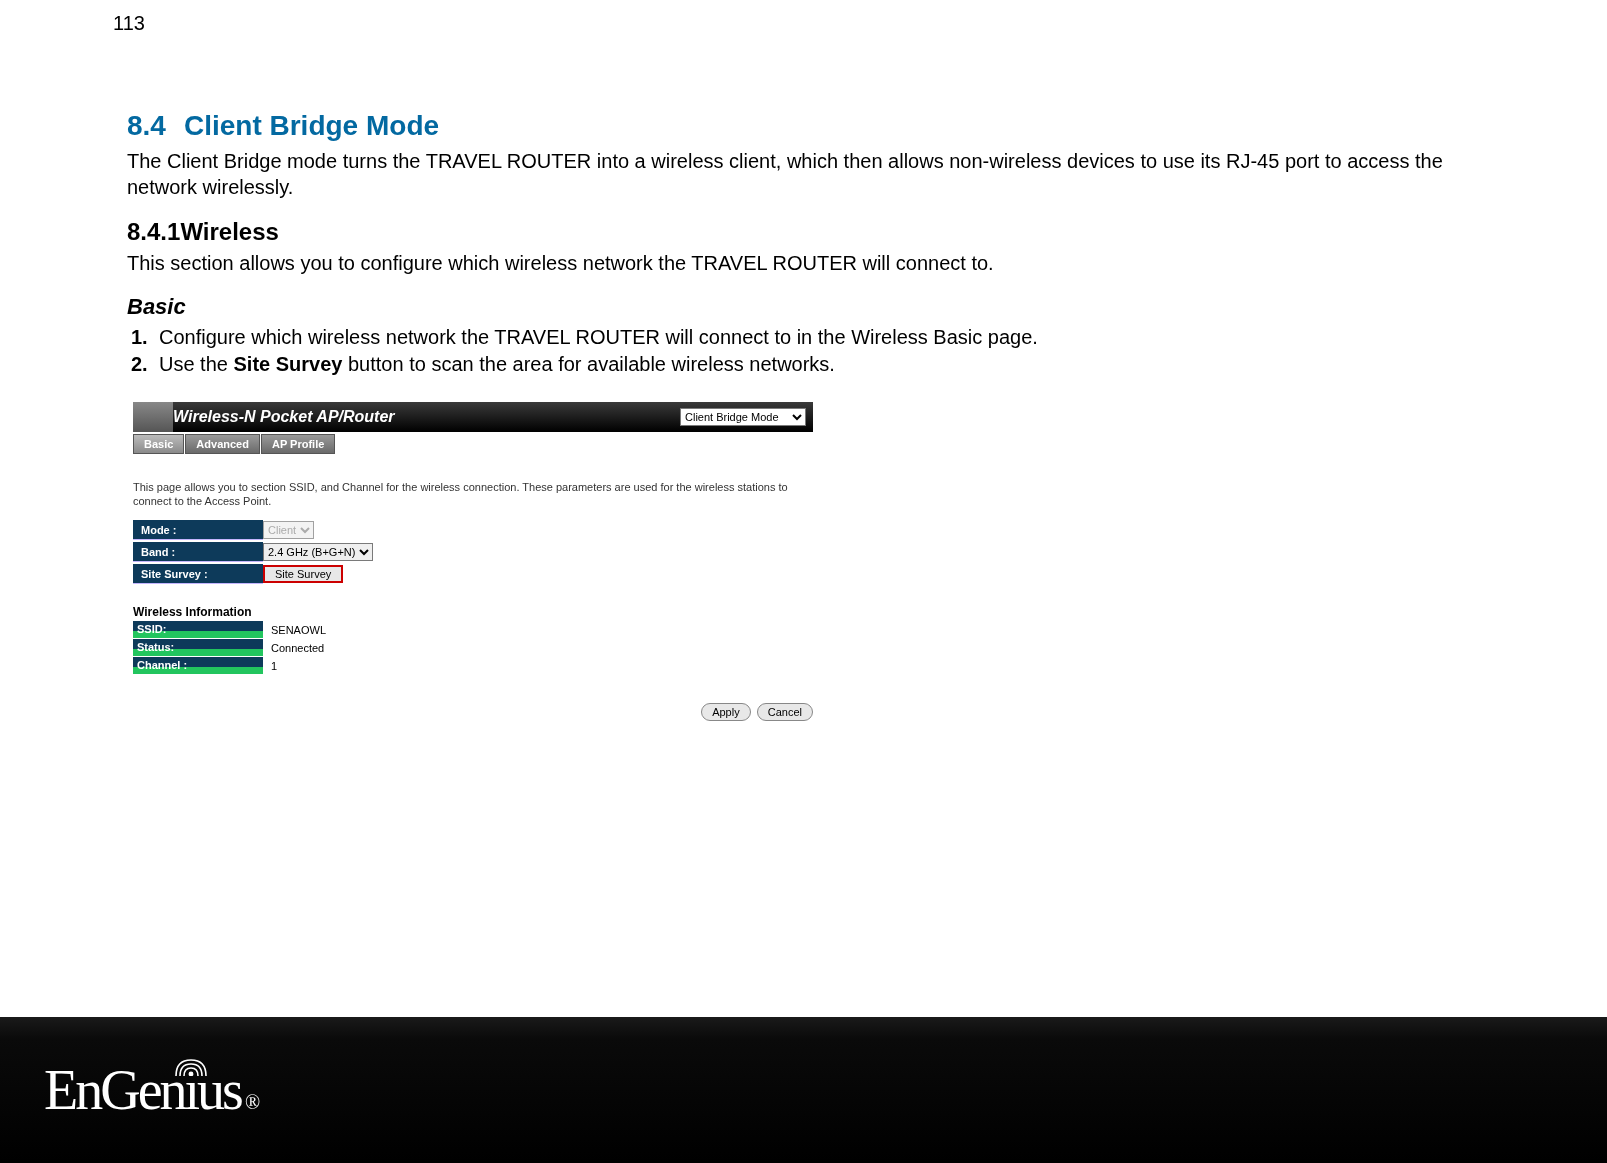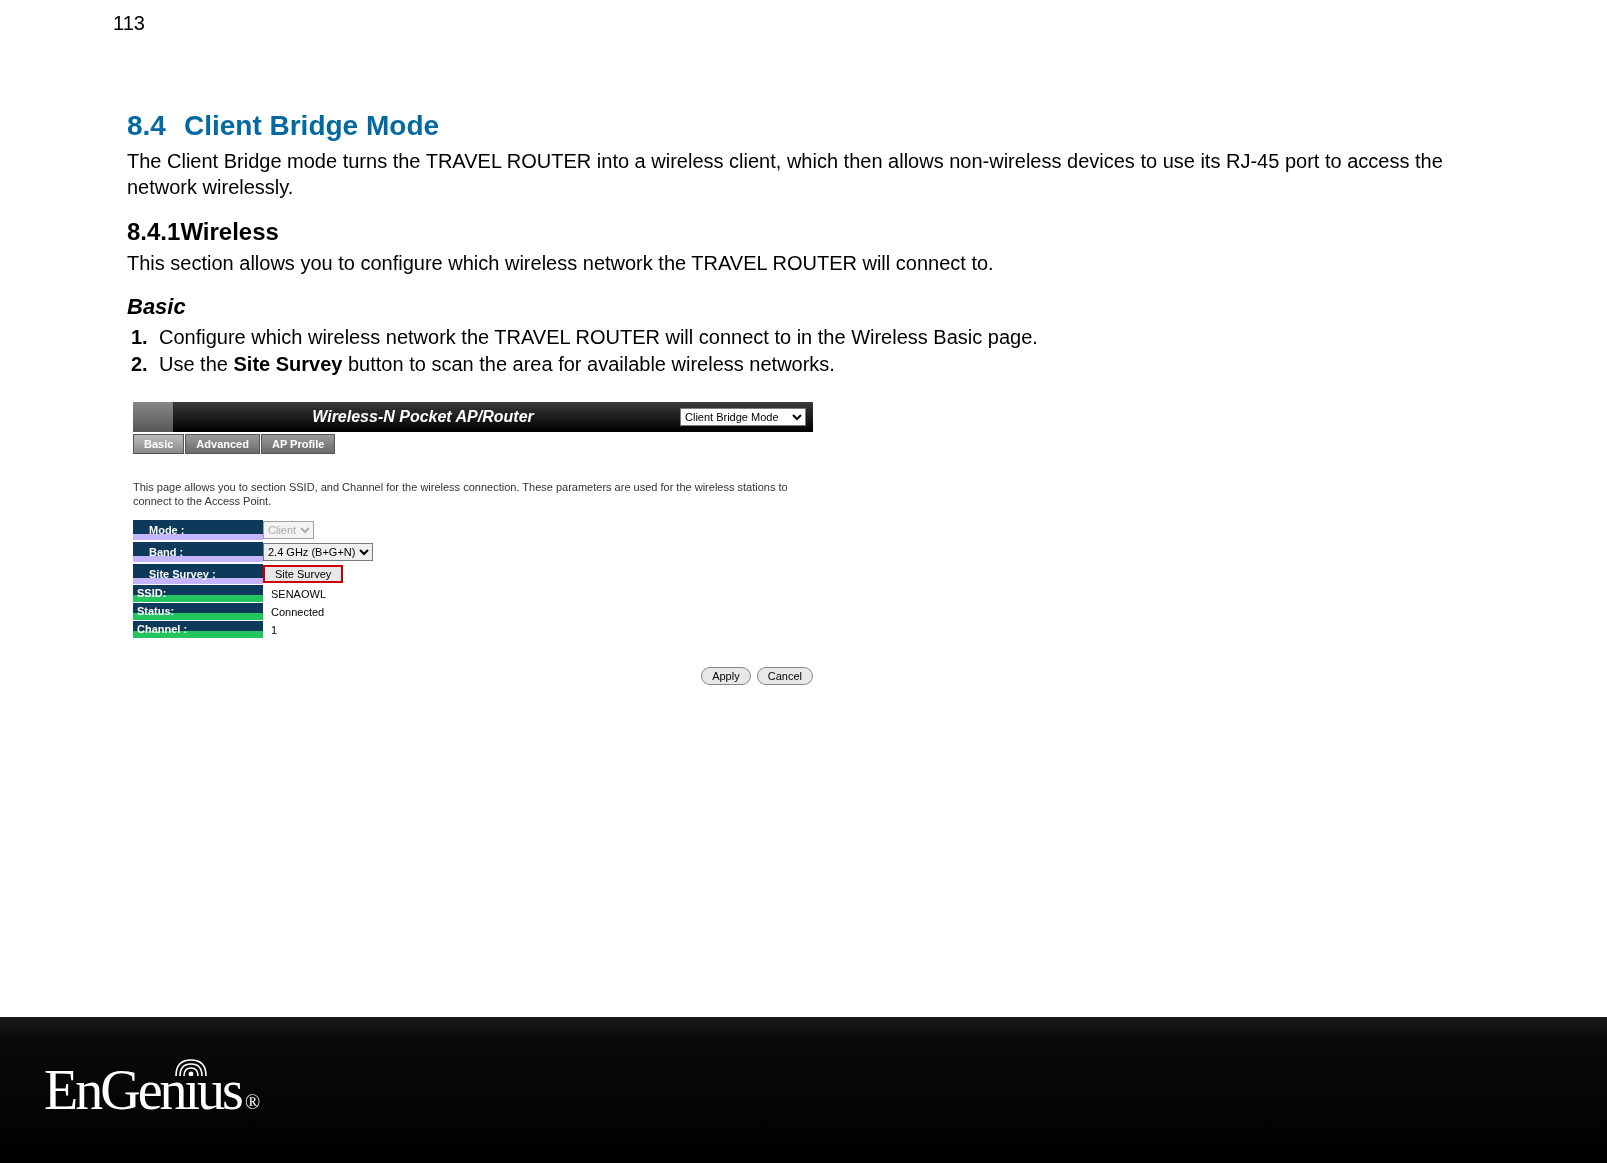--- a/index.html
+++ b/index.html
@@ -69,21 +69,20 @@
       width: 40px; height: 30px;
       background: linear-gradient(#888,#555);
     }
     .router-header-title {
       flex: 1;
       background: linear-gradient(#3a3a3a,#000);
       color: #fff;
       font-weight: bold;
       font-size: 16px;
       font-style: italic;
-      text-align: center;
       line-height: 30px;
       height: 30px;
     }
     .router-header-select {
       width: 140px;
       background: linear-gradient(#3a3a3a,#000);
       height: 30px;
       display: flex; align-items: center; justify-content: center;
       padding: 0 6px;
     }
@@ -114,24 +113,24 @@
     .form-row {
       display: flex; align-items: center;
       height: 22px;
     }
     .form-label {
       width: 130px;
       background: #0d3a5a;
       color: #fff;
       font-weight: bold;
       font-size: 11px;
-      padding-left: 16px;
+      padding-left: 8px;
       line-height: 20px;
       height: 20px;
-      border-bottom: 6px solid #c4b5fd;
+      border-bottom: 1px solid #c4b5fd;
     }
     .form-val {
       font-size: 11px;
     }
     .sel-small {
       font-size: 11px;
       height: 18px;
       border: 1px solid #7a7a7a;
       background: #efefef;
     }
@@ -277,20 +276,21 @@
         </select>
       </div>
     </div>
     <div class="form-row">
       <div class="form-label">Site Survey :</div>
       <div class="form-val">
         <button class="btn-survey">Site Survey</button>
       </div>
     </div>
 
+    <div class="section-label">Wireless Information</div>
     <div class="info-row">
       <div class="info-label">SSID:</div>
       <div class="info-val">SENAOWL</div>
     </div>
     <div class="info-row">
       <div class="info-label">Status:</div>
       <div class="info-val">Connected</div>
     </div>
     <div class="info-row">
       <div class="info-label">Channel :</div>

